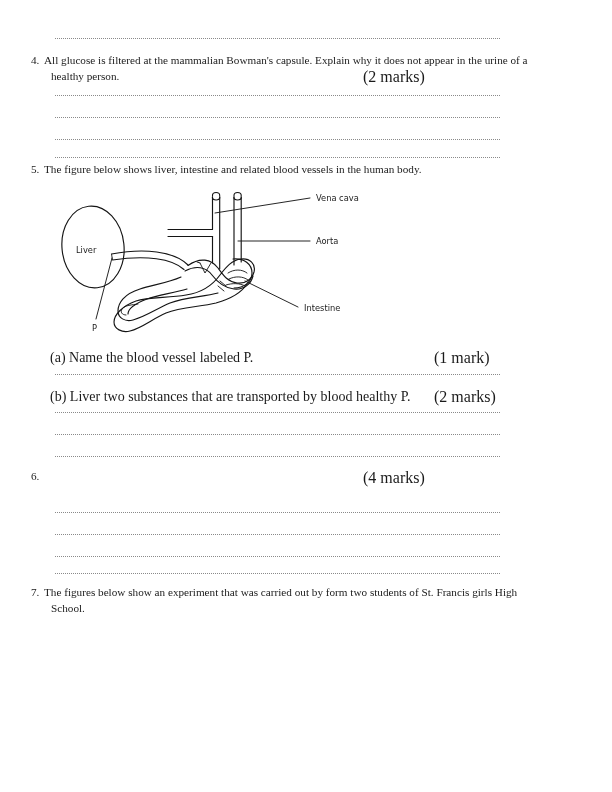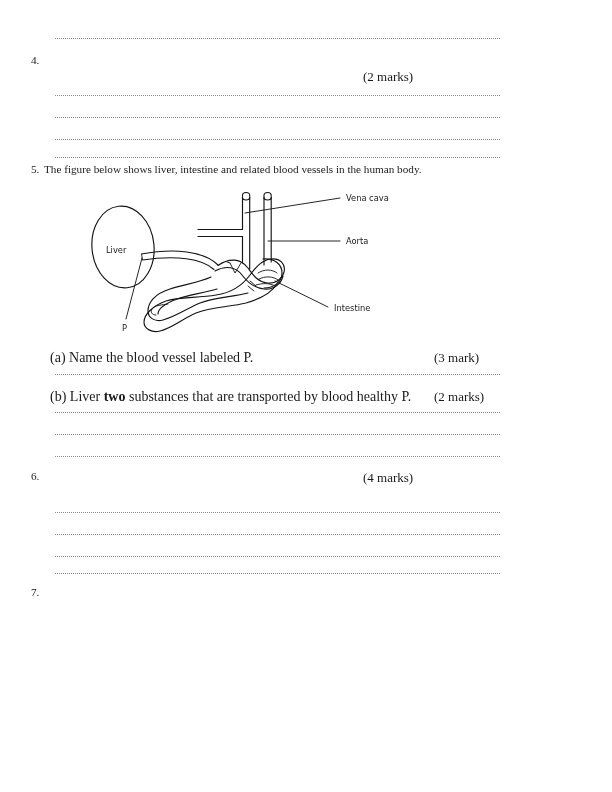--- a/index.html
+++ b/index.html
@@ -29,39 +29,39 @@
     font-size: 11.2px;
     line-height: 15.5px;
     text-indent: 0;
   }
   .q-body .cont {
     display: block;
     padding-left: 7px;
   }
   .marks {
     position: absolute;
-    font-size: 13px;
+    font-size: 16px;
     line-height: 15.5px;
   }
   .dotline {
     position: absolute;
     left: 55px;
     width: 445px;
     height: 1px;
     border-top: 1px dotted #8a8a8a;
   }
   .sub {
     position: absolute;
     left: 50px;
     font-size: 14px;
     line-height: 15.5px;
   }
   .figure {
     position: absolute;
-    left: 78px;
+    left: 48px;
     top: 185px;
     width: 345px;
     height: 155px;
   }
   .fig-label {
     font-family: "DejaVu Sans", sans-serif;
     font-size: 8.3px;
     fill: #1a1a1a;
   }
   .stroke {
@@ -77,30 +77,34 @@
     stroke-width: 0.9;
     stroke-linecap: round;
     stroke-linejoin: round;
   }
   .leader {
     fill: none;
     stroke: #1a1a1a;
     stroke-width: 0.95;
     stroke-linecap: round;
   }
-  b { font-weight: bold; margin-top: 29px; }
+  b { font-weight: normal; margin-top: 29px; }
 </style>
 </head>
 <body>
 
 <div class="page">
 
   <div class="dotline" style="top:38px;"></div>
 
   <div class="q-num" style="top:53px;">4.</div>
+  <div class="q-body" style="top:53px;">
+    <span>All glucose is filtered at the mammalian Bowman's capsule. Explain why it does not appear in the urine of a</span>
+    <span class="cont">healthy person.</span>
+  </div>
   <div class="marks" style="left:363px; top:68.5px;">(2 marks)</div>
 
   <div class="dotline" style="top:95px;"></div>
   <div class="dotline" style="top:117px;"></div>
   <div class="dotline" style="top:139px;"></div>
   <div class="dotline" style="top:157px;"></div>
 
   <div class="q-num" style="top:162px;">5.</div>
   <div class="q-body" style="top:162px;">
     <span>The figure below shows liver, intestine and related blood vessels in the human body.</span>
@@ -184,35 +188,39 @@
 
       <text class="fig-label" x="268" y="16">Vena cava</text>
       <text class="fig-label" x="268" y="59">Aorta</text>
       <text class="fig-label" x="256" y="126">Intestine</text>
       <text class="fig-label" x="28" y="68">Liver</text>
       <text class="fig-label" x="44" y="146">P</text>
     </svg>
   </div>
 
   <div class="sub" style="top:350px;">(a) Name the blood vessel labeled P.</div>
-  <div class="marks" style="left:434px; top:350px;">(3 mark)</div>
+  <div class="marks" style="left:434px; top:350px;">(1 mark)</div>
   <div class="dotline" style="top:374px;"></div>
 
   <div class="sub" style="top:389px;">
     <span>(b) Liver </span><b>two</b><span> substances that are transported by blood healthy P.</span>
   </div>
   <div class="marks" style="left:434px; top:389px;">(2 marks)</div>
 
   <div class="dotline" style="top:412px;"></div>
   <div class="dotline" style="top:434px;"></div>
   <div class="dotline" style="top:456px;"></div>
 
   <div class="q-num" style="top:469px;">6.</div>
   <div class="marks" style="left:363px; top:470px;">(4 marks)</div>
 
   <div class="dotline" style="top:512px;"></div>
   <div class="dotline" style="top:534px;"></div>
   <div class="dotline" style="top:556px;"></div>
   <div class="dotline" style="top:573px;"></div>
 
   <div class="q-num" style="top:585px;">7.</div>
+  <div class="q-body" style="top:585px;">
+    <span>The figures below show an experiment that was carried out by form two students of St. Francis girls High</span>
+    <span class="cont">School.</span>
+  </div>
 
 </div>
 
 </body></html>

